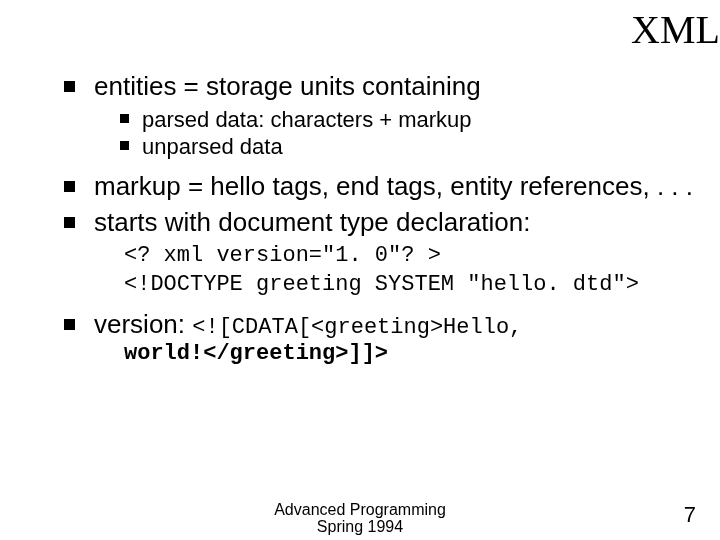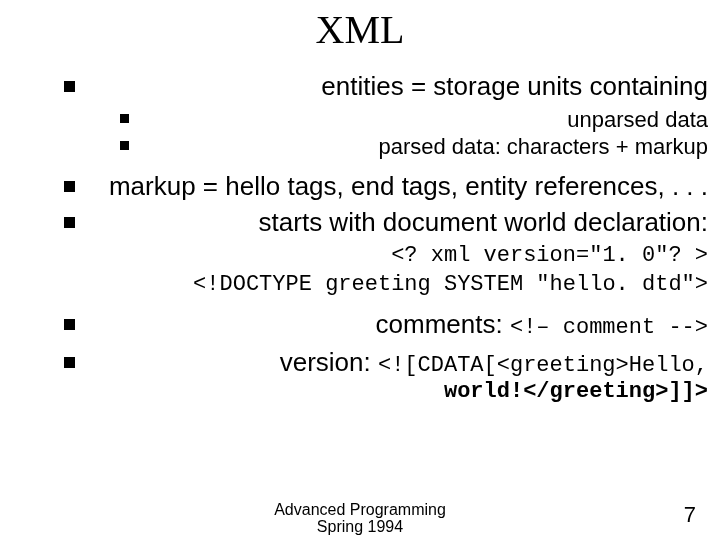--- a/index.html
+++ b/index.html
@@ -13,29 +13,28 @@
   }
   .slide {
     position: relative;
     width: 720px;
     height: 540px;
     box-sizing: border-box;
   }
   .title {
     font-family: "Comic Sans MS", "Chalkboard", cursive;
     font-size: 40px;
-    text-align: center;
+    text-align: right;
     margin: 6px 0 18px 0;
     font-weight: 400;
   }
   ul.top {
     list-style: none;
-    margin: 0 12px 0 64px;
+    margin: 0 0 0 64px;
     padding: 0;
-    text-align: right;
   }
   ul.top > li {
     position: relative;
     margin: 0 0 6px 0;
     padding-left: 30px;
     font-size: 26px;
     line-height: 1.18;
   }
   ul.top > li::before {
     content: "";
@@ -98,38 +97,35 @@
 
 <div class="slide">
 
   <div class="title">XML</div>
 
   <ul class="top">
 
     <li>
       <span>entities = storage units containing</span>
       <ul class="sub">
+        <li>parsed data: characters + markup</li>
         <li>unparsed data</li>
-        <li>parsed data: characters + markup</li>
       </ul>
     </li>
 
     <li>markup = hello tags, end tags, entity references, . . .</li>
 
     <li>
-      <span>starts with document world declaration:</span>
+      <span>starts with document type declaration:</span>
       <div class="codeblock">
         <div>&lt;? xml version="1. 0"? &gt;</div>
         <div>&lt;!DOCTYPE greeting SYSTEM "hello. dtd"&gt;</div>
       </div>
     </li>
 
-    <li>
-      <span>comments: </span><span class="inline-code">&lt;!– comment --&gt;</span>
-    </li>
 
     <li>
       <span>version: </span><span class="inline-code">&lt;![CDATA[&lt;greeting&gt;Hello,</span>
       <div class="inline-code" style="margin-left:30px;font-weight:bold;">world!&lt;/greeting&gt;]]&gt;</div>
     </li>
 
   </ul>
 
   <div class="footer">
     <span>Advanced Programming</span><br>

